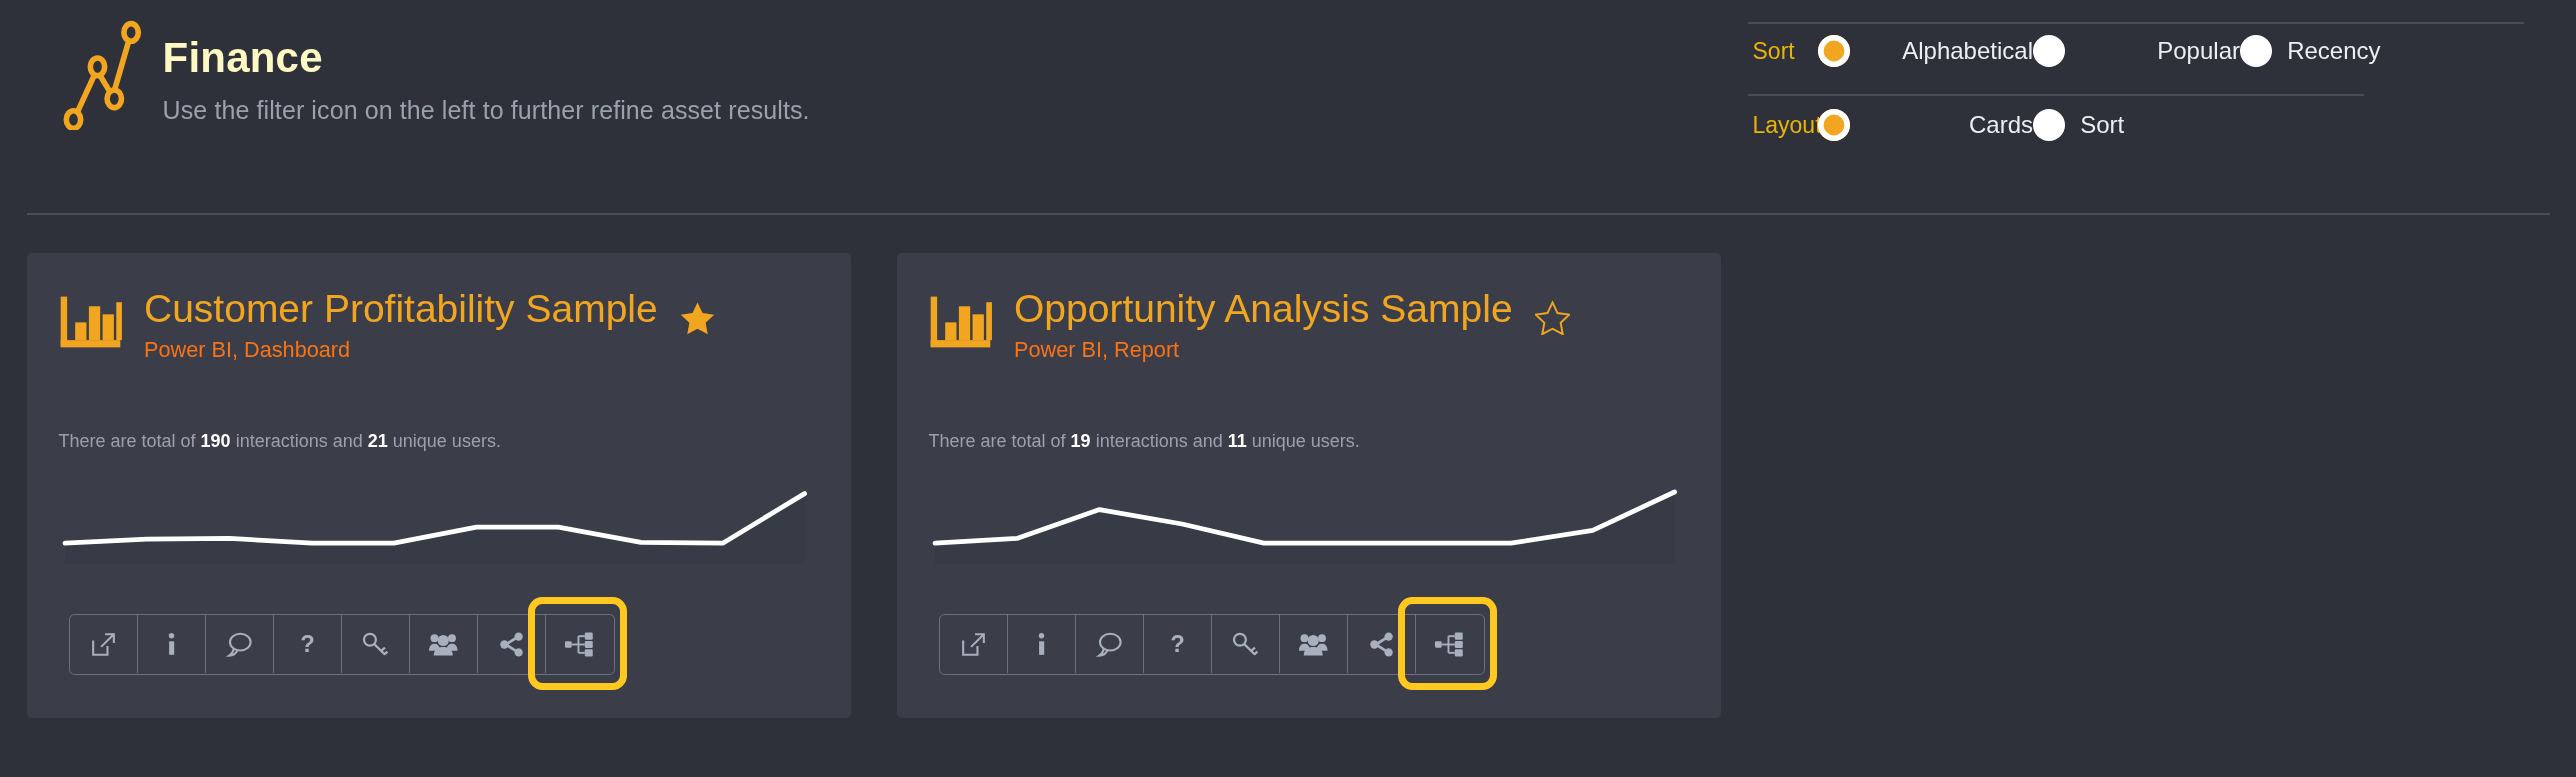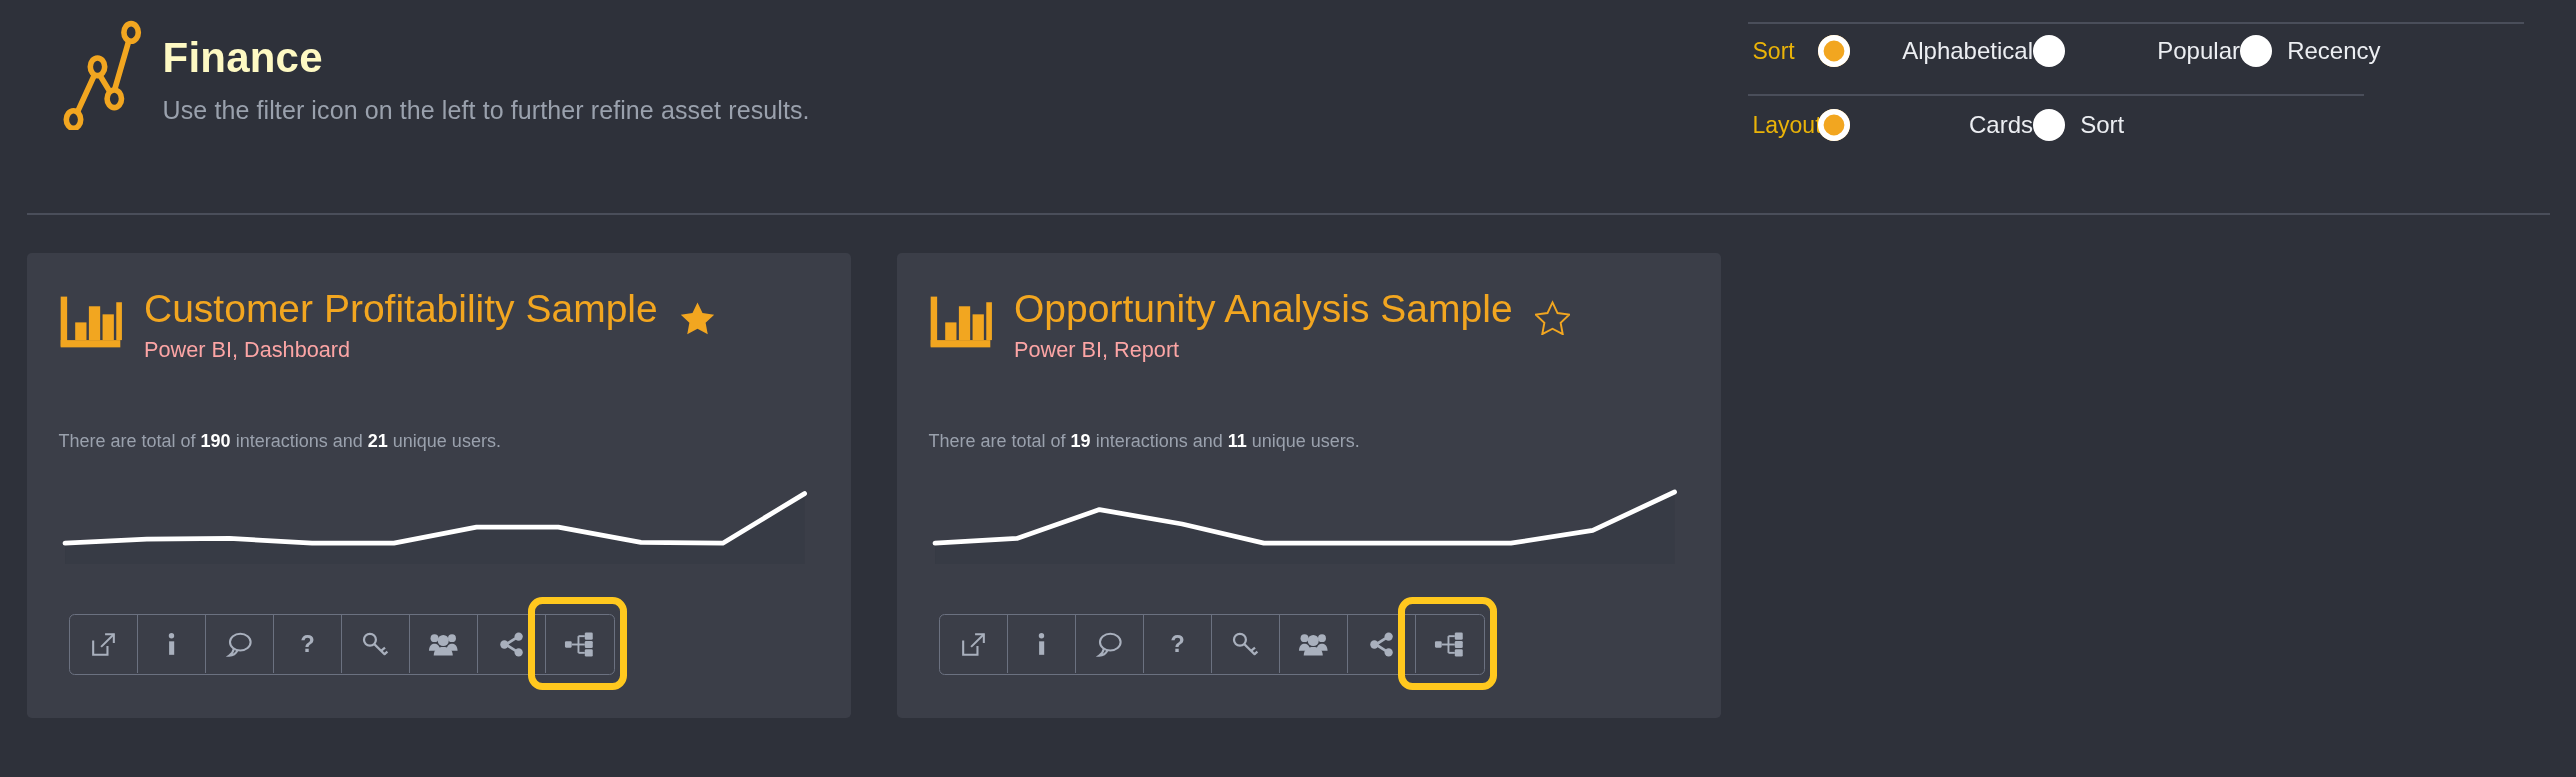--- a/index.html
+++ b/index.html
@@ -68,21 +68,21 @@
   #card-0{ left:0; }
   #card-1{ left:870px; }
 
   .card-head{ position:absolute; left:32px; top:36px; display:flex; align-items:flex-start; }
   .card-icon{ width:63px; height:58px; flex:none; margin-top:6.4px; }
   .card-titles{ margin-left:22.5px; }
   .card-title{
     font-size:39px; color:#f2a620; font-weight:400; line-height:1.05;
     white-space:nowrap;
   }
-  .card-sub{ margin-top:7.2px; font-size:21.7px; color:#fca5a5; font-weight:400; white-space:nowrap; }
+  .card-sub{ margin-top:7.2px; font-size:21.7px; color:#f97316; font-weight:400; white-space:nowrap; }
   .card-star{ margin-left:22.5px; margin-top:11.2px; width:35px; height:35px; flex:none; }
 
   .card-stats{
     position:absolute; left:32px; top:178px;
     font-size:18px; color:#9aa1ad; font-weight:400; white-space:nowrap;
   }
   .card-stats b{ color:#ffffff; font-weight:700; }
 
   .spark{ position:absolute; left:30.5px; top:215px; width:762px; height:96px; }
 

